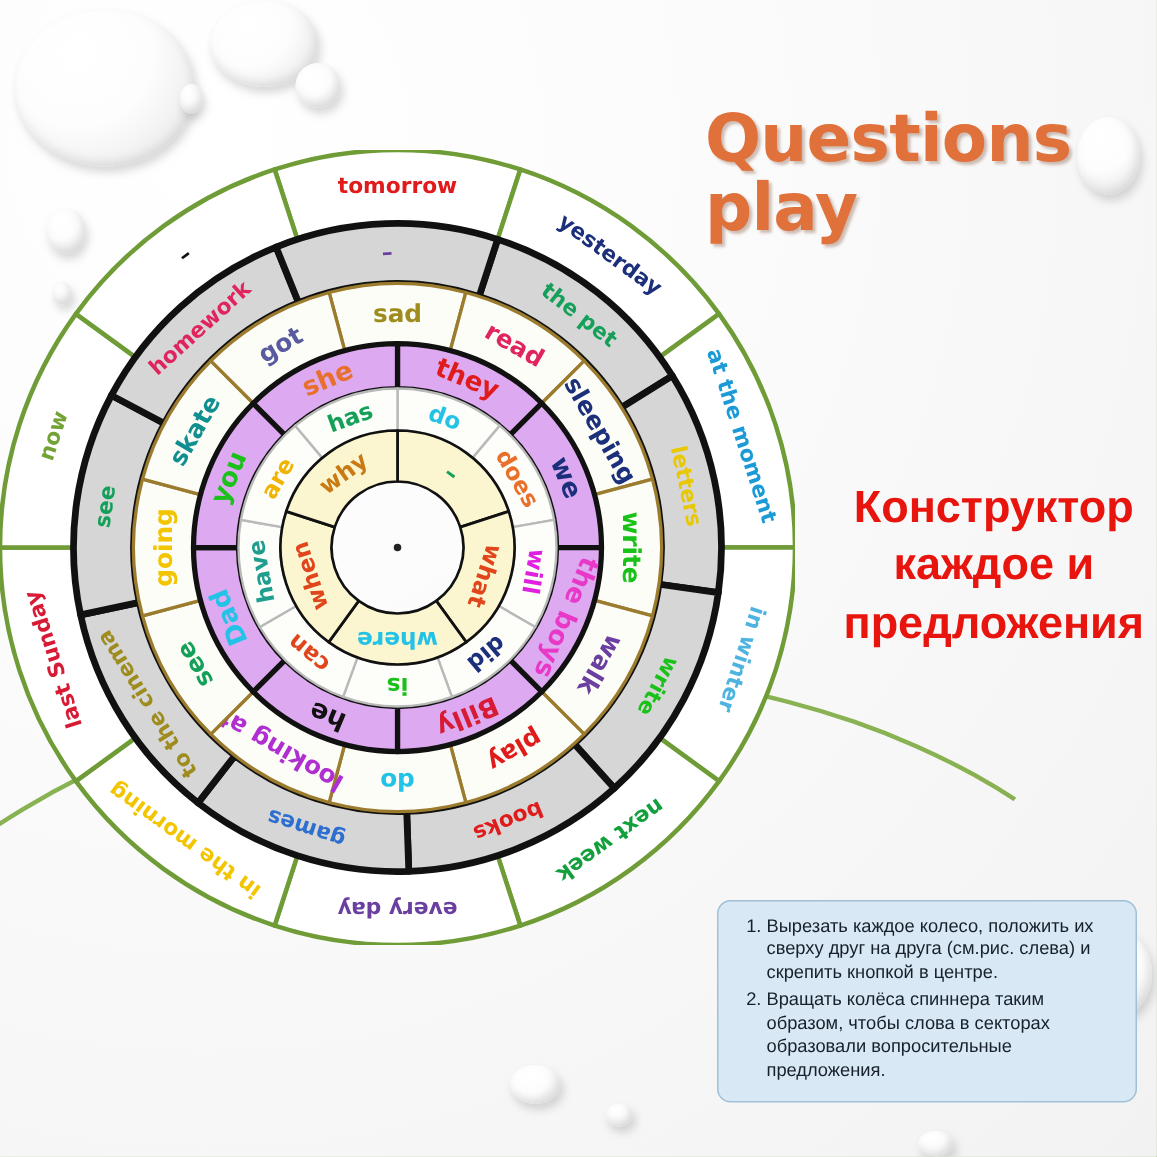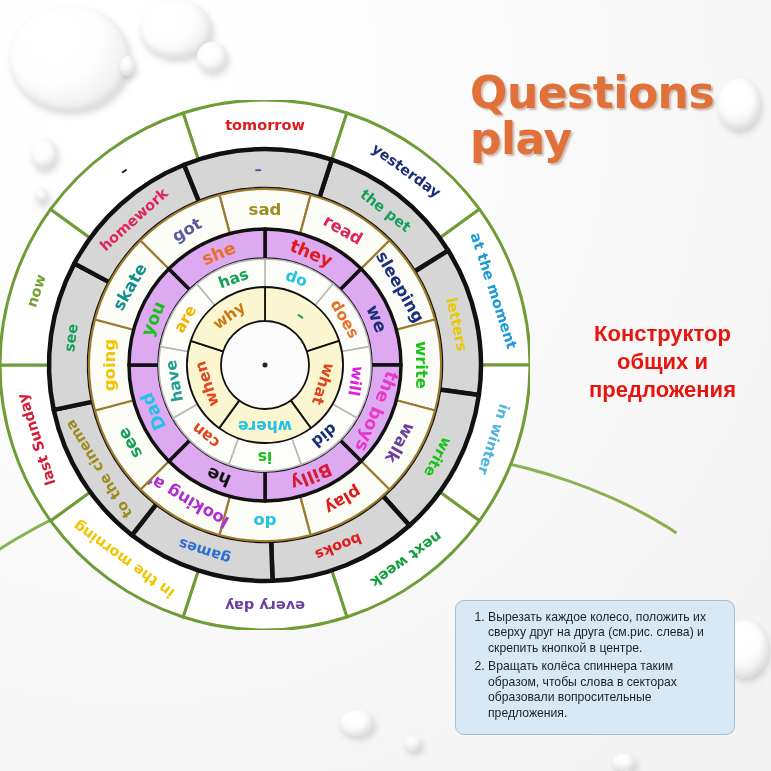--- a/index.html
+++ b/index.html
@@ -19,26 +19,26 @@
 
   
   #title{
     position:absolute;left:470px;top:70px;width:290px;
     font-size:44px;font-weight:bold;color:#e0713a;line-height:1.05;
     text-shadow:2px 2px 2px rgba(150,110,90,.45);
     font-family:"DejaVu Sans", sans-serif;letter-spacing:-0.5px;
   }
   #subtitle{
     position:absolute;left:555px;top:320px;width:215px;text-align:center;
-    font-size:22px;font-weight:bold;color:#e8150f;line-height:1.28;
+    font-size:30px;font-weight:bold;color:#e8150f;line-height:1.28;
     font-family:"Liberation Sans", sans-serif;
   }
   
   #callout{
-    position:absolute;left:455px;top:600px;width:280px;
+    position:absolute;left:478px;top:600px;width:280px;
     background:#d8e8f4;border:1px solid #9fc0d8;border-radius:9px;
     padding:9px 8px 10px 6px;box-sizing:border-box;
   }
   #callout ol{margin:0;padding-left:26px;}
   #callout li{font-size:12.2px;line-height:1.27;color:#17212b;margin-bottom:3px;
     font-family:"Liberation Sans", sans-serif;}
 
   
   #wheel{position:absolute;left:0px;top:100px;width:530px;height:530px;}
   #wheel svg{display:block;}
@@ -62,21 +62,21 @@
   </div>
 <div class="bg-curve" style="left:-180px;top:448px;width:1000px;height:700px;border-color:transparent;border-top-color:#76a636;transform:rotate(-6deg);"></div>
 
 <div id="title">
   <span>Questions</span><br>
   <span>play</span>
 </div>
 
 <div id="subtitle">
   <span>Конструктор</span><br>
-  <span>общих и</span><br>
+  <span>каждое и</span><br>
   <span>предложения</span><br>
 </div>
 
 <div id="callout">
   <ol>
     <li>Вырезать каждое колесо, положить их сверху друг на друга (см.рис. слева) и скрепить кнопкой в центре.</li>
     <li>Вращать колёса спиннера таким образом, чтобы слова в секторах образовали вопросительные предложения.</li>
   </ol>
 </div>
 

